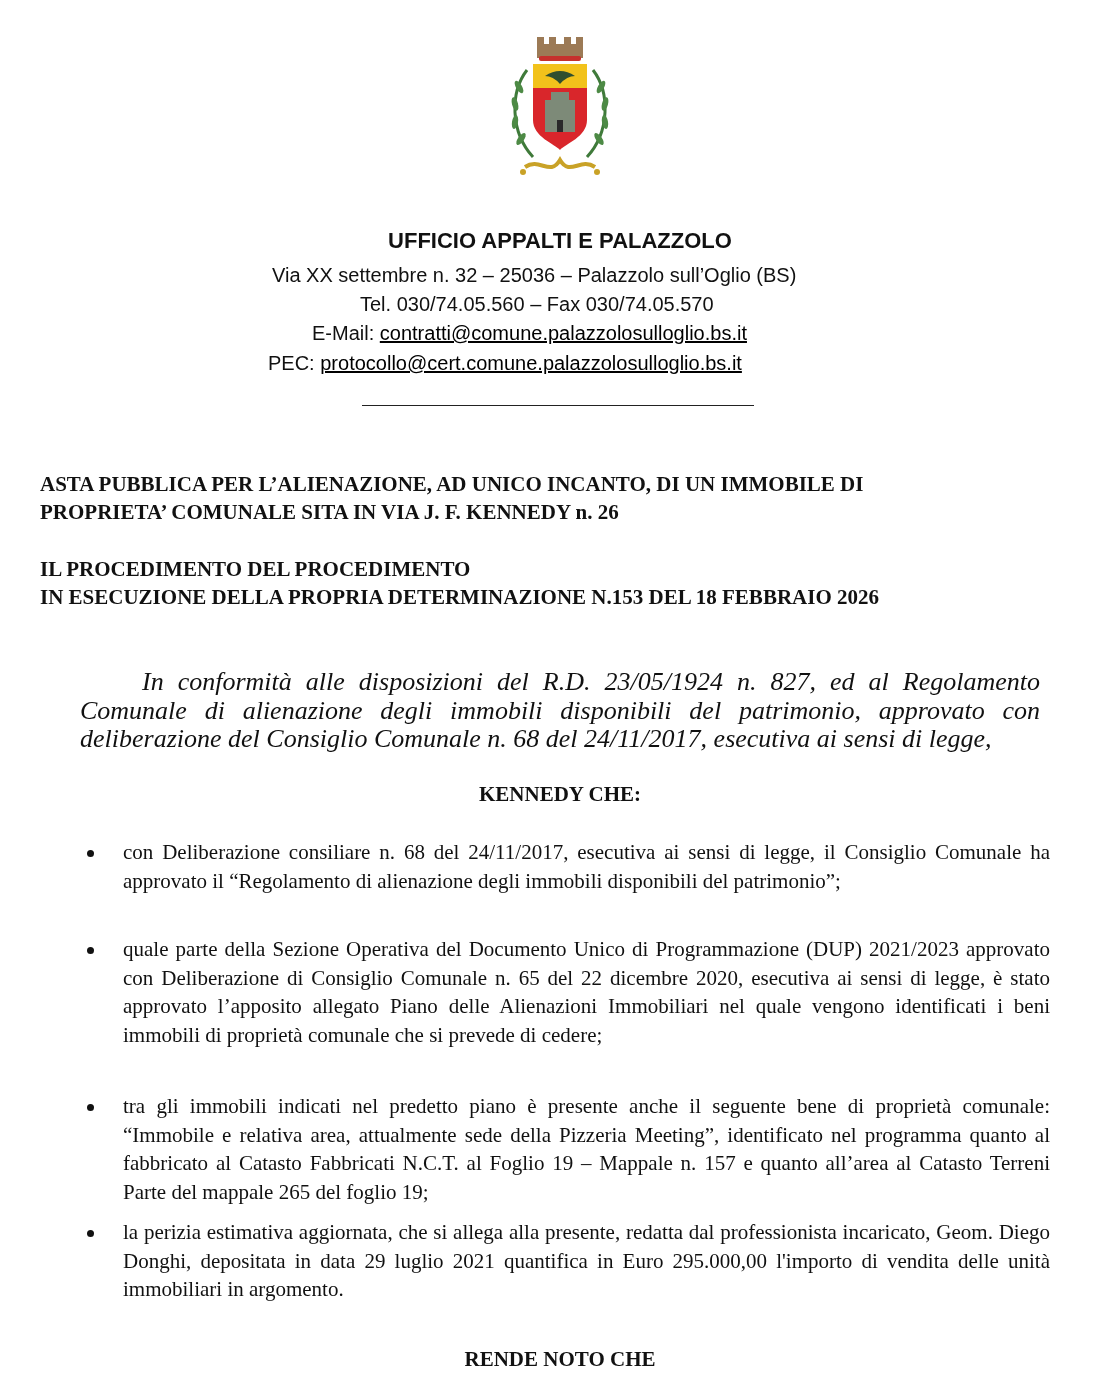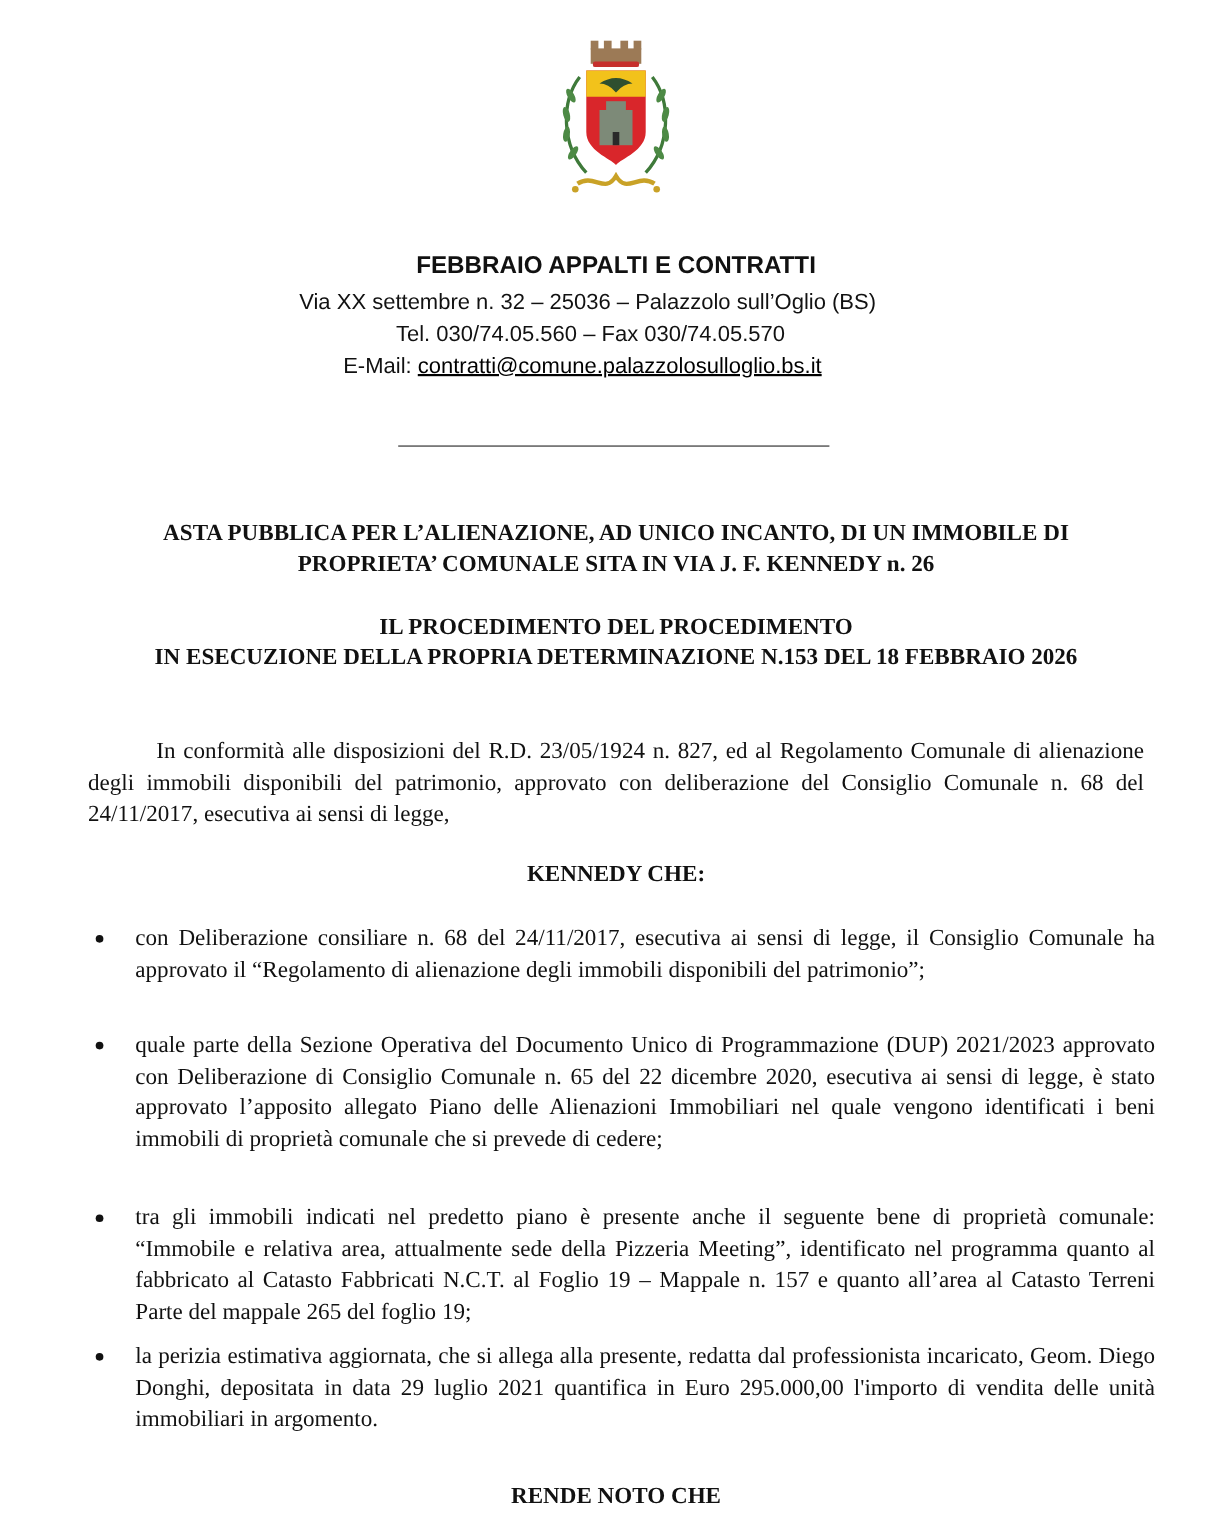--- a/index.html
+++ b/index.html
@@ -13,25 +13,25 @@
   .lh-sub { top: 228px; font-size: 22px; font-weight: bold; left: 0; }
   .lh-line { position: absolute; font-family: "Liberation Sans", sans-serif; font-size: 20px; white-space: nowrap; }
   .lh-addr { top: 264px; left: 272px; }
   .lh-tel { top: 293px; left: 360px; }
   .lh-mail { top: 322px; left: 312px; }
   .lh-pec { top: 352px; left: 268px; }
   .lh-link { color: #000000; text-decoration: underline; }
   .lh-rule { position: absolute; top: 405px; left: 362px; width: 392px; height: 0; border-top: 1.5px solid #222; }
 
   .serif { font-family: "Liberation Serif", serif; }
-  .heading { position: absolute; left: 40px; width: 1040px; text-align: center; font-weight: bold; font-size: 21px; line-height: 28px; }
+  .heading { position: absolute; left: 40px; width: 1040px; text-align: left; font-weight: bold; font-size: 21px; line-height: 28px; }
   .h-asta { top: 470px; }
   .h-resp { top: 555px; }
 
-  .para { position: absolute; left: 80px; width: 960px; font-size: 21px; line-height: 28.5px; text-align: justify; }
+  .para { position: absolute; left: 80px; width: 960px; font-size: 26px; line-height: 28.5px; text-align: justify; font-style: italic; }
   .para-intro { top: 668px; text-indent: 62px; }
 
   .section-title { position: absolute; left: 0; width: 1120px; text-align: center; font-weight: bold; font-size: 21px; }
   .st-premesso { top: 782px; }
   .st-rende { top: 1347px; }
 
   .bullets { position: absolute; left: 85px; width: 965px; margin: 0; padding: 0; list-style: none; }
   .bullet { position: relative; padding-left: 38px; font-size: 21px; line-height: 28.5px; text-align: justify; }
   .bullet-dot { position: absolute; left: 2px; top: 12px; width: 7px; height: 7px; border-radius: 50%; background: #111; }
   .b1 { top: 838px; }
@@ -75,25 +75,28 @@
       <rect x="40" y="68" width="30" height="32" fill="#7d8a78"></rect>
       <rect x="46" y="60" width="18" height="10" fill="#7d8a78"></rect>
       <rect x="52" y="88" width="6" height="12" fill="#2a2a2a"></rect>
 
       <path d="M20 135 C35 125, 45 145, 55 128 C65 145, 75 125, 90 135" stroke="#c9a227" stroke-width="4" fill="none"></path>
       <circle cx="18" cy="140" r="3" fill="#c9a227"></circle>
       <circle cx="92" cy="140" r="3" fill="#c9a227"></circle>
     </svg>
   </div>
 
-  <div class="letterhead lh-sub">FEBBRAIO APPALTI E CONTRATTI</div>
+  <div class="letterhead lh-sub">UFFICIO APPALTI E PALAZZOLO</div>
   <div class="lh-line lh-addr">Via XX settembre n. 32 – 25036 – Palazzolo sull’Oglio (BS)</div>
   <div class="lh-line lh-tel">Tel. 030/74.05.560 – Fax 030/74.05.570</div>
   <div class="lh-line lh-mail">
     <span>E-Mail: </span><a class="lh-link">contratti@comune.palazzolosulloglio.bs.it</a>
+  </div>
+  <div class="lh-line lh-pec">
+    <span>PEC: </span><a class="lh-link">protocollo@cert.comune.palazzolosulloglio.bs.it</a>
   </div>
   <div class="lh-rule"></div>
 
   <div class="heading h-asta serif">
     <div>ASTA PUBBLICA PER L’ALIENAZIONE, AD UNICO INCANTO, DI UN IMMOBILE DI</div>
     <div>PROPRIETA’ COMUNALE SITA IN VIA J. F. KENNEDY n. 26</div>
   </div>
   <div class="heading h-resp serif">
     <div>IL PROCEDIMENTO DEL PROCEDIMENTO</div>
     <div>IN ESECUZIONE DELLA PROPRIA DETERMINAZIONE N.153 DEL 18 FEBBRAIO 2026</div>

